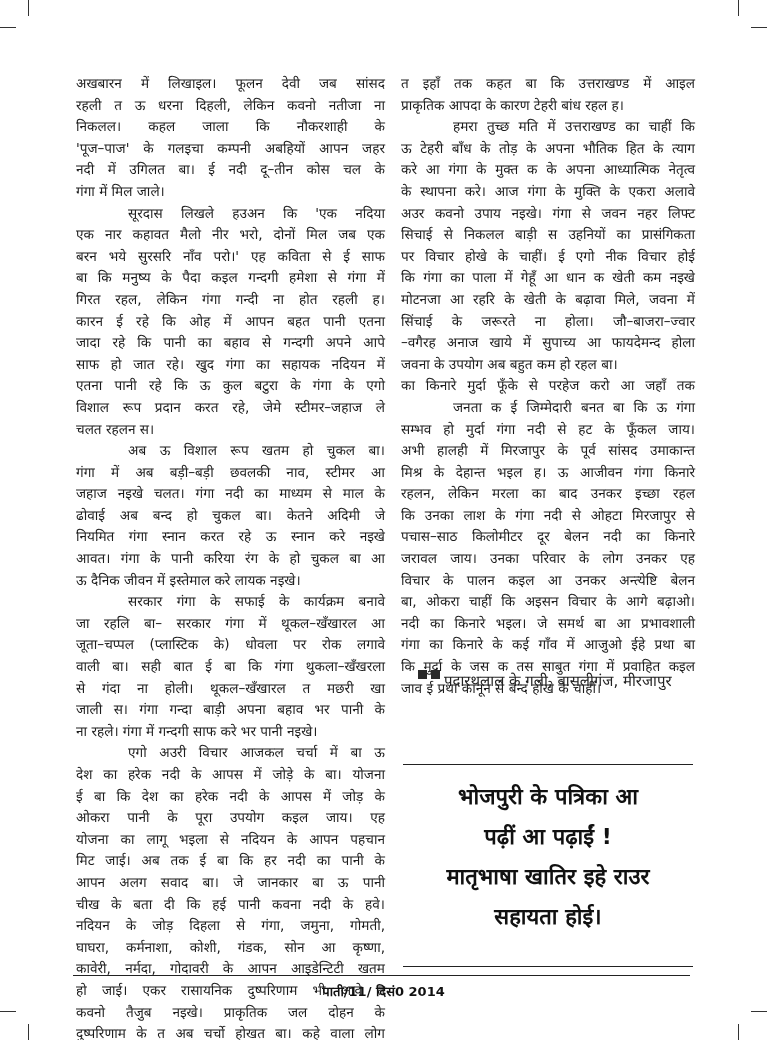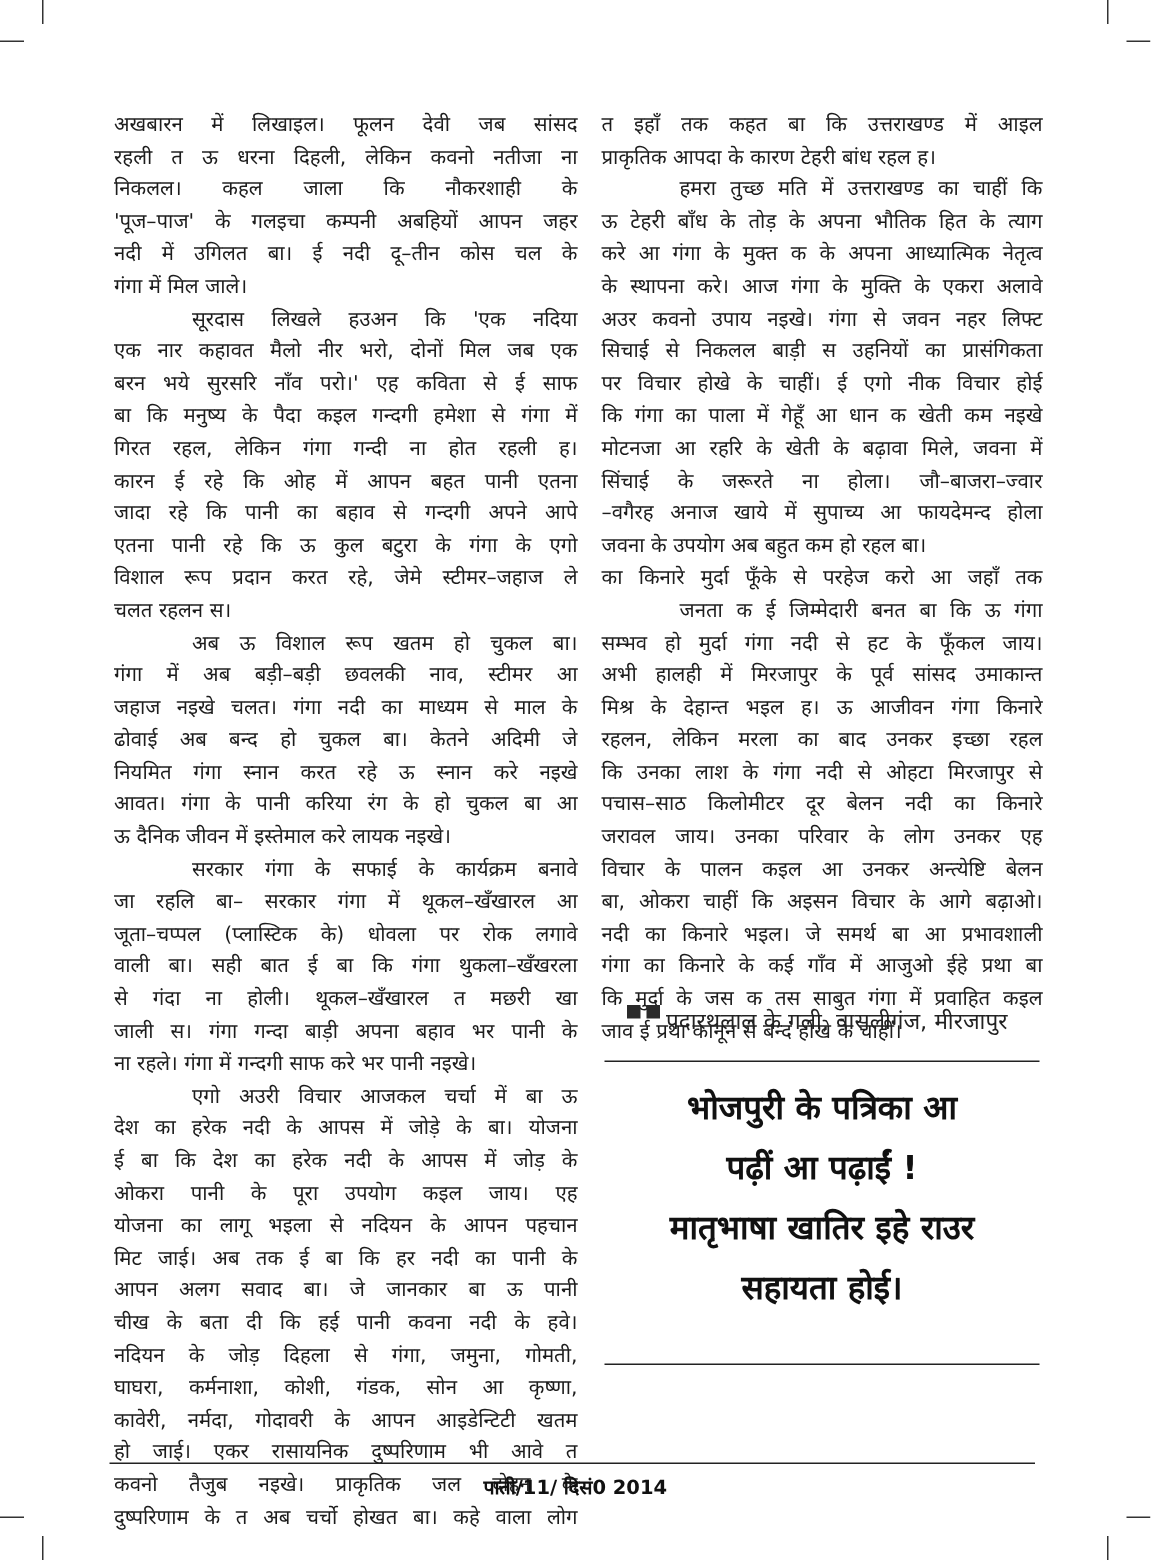--- a/index.html
+++ b/index.html
@@ -10,21 +10,21 @@
   .crop.h { width: 16px; height: 1px; }
   .col { position: absolute; top: 73px; font-size: 13.6px; line-height: 21.6px;
          text-align: justify; letter-spacing: 0; }
   #col-left { left: 76px; width: 309px; }
   #col-right { left: 401px; width: 294px; }
   .line { display: block; text-align-last: justify; white-space: nowrap; }
   .line.last { text-align-last: left; }
   .line.ind { padding-left: 52px; }
   .byline { position: absolute; left: 418px; top: 670px; font-size: 15px; color: #222; display: flex; gap: 4px; }
   .sq { display: inline-block; width: 9px; height: 9px; background: #2a2a2a; }
-  .promo { position: absolute; left: 403px; width: 290px; top: 707px; height: 201px;
+  .promo { position: absolute; left: 403px; width: 290px; top: 764px; height: 201px;
            border-top: 1.5px solid #222; border-bottom: 1.5px solid #222; }
   .promo .pl { font-size: 22px; font-weight: bold; text-align: center; line-height: 40px; color: #111; }
   .promo .lines { padding-top: 12px; }
   .footer-rule { position: absolute; left: 73px; width: 617px; top: 975px; height: 1px; background: #222; }
   .footer { position: absolute; left: 0; width: 767px; top: 982px; text-align: center; font-size: 13px; font-weight: bold; color: #111; }
 </style>
 </head>
 <body>
 
 <div class="crop v" style="left:28px; top:0;"></div>
@@ -43,20 +43,21 @@
     <span class="line">'पूज–पाज' के गलइचा कम्पनी अबहियों आपन जहर</span>
     <span class="line">नदी में उगिलत बा। ई नदी दू–तीन कोस चल के</span>
     <span class="line last">गंगा में मिल जाले।</span>
     <span class="line ind">सूरदास लिखले हउअन कि 'एक नदिया</span>
     <span class="line">एक नार कहावत मैलो नीर भरो, दोनों मिल जब एक</span>
     <span class="line">बरन भये सुरसरि नाँव परो।' एह कविता से ई साफ</span>
     <span class="line">बा कि मनुष्य के पैदा कइल गन्दगी हमेशा से गंगा में</span>
     <span class="line">गिरत रहल, लेकिन गंगा गन्दी ना होत रहली ह।</span>
     <span class="line">कारन ई रहे कि ओह में आपन बहत पानी एतना</span>
     <span class="line">जादा रहे कि पानी का बहाव से गन्दगी अपने आपे</span>
+    <span class="line">साफ हो जात रहे। खुद गंगा का सहायक नदियन में</span>
     <span class="line">एतना पानी रहे कि ऊ कुल बटुरा के गंगा के एगो</span>
     <span class="line">विशाल रूप प्रदान करत रहे, जेमे स्टीमर–जहाज ले</span>
     <span class="line last">चलत रहलन स।</span>
     <span class="line ind">अब ऊ विशाल रूप खतम हो चुकल बा।</span>
     <span class="line">गंगा में अब बड़ी–बड़ी छवलकी नाव, स्टीमर आ</span>
     <span class="line">जहाज नइखे चलत। गंगा नदी का माध्यम से माल के</span>
     <span class="line">ढोवाई अब बन्द हो चुकल बा। केतने अदिमी जे</span>
     <span class="line">नियमित गंगा स्नान करत रहे ऊ स्नान करे नइखे</span>
     <span class="line">आवत। गंगा के पानी करिया रंग के हो चुकल बा आ</span>
     <span class="line last">ऊ दैनिक जीवन में इस्तेमाल करे लायक नइखे।</span>

